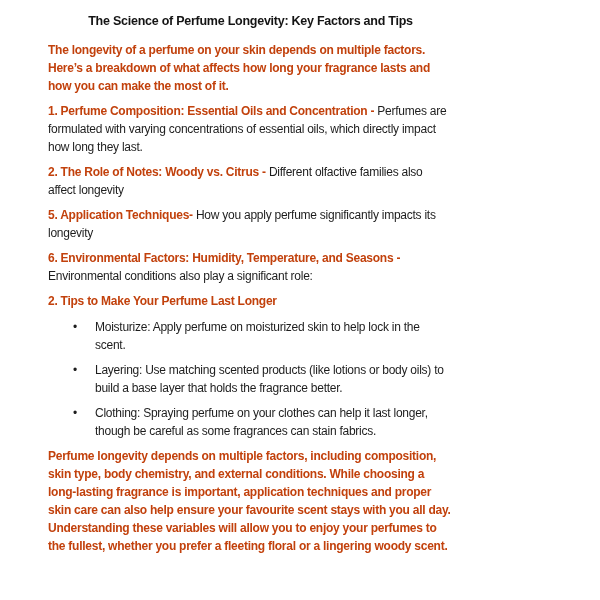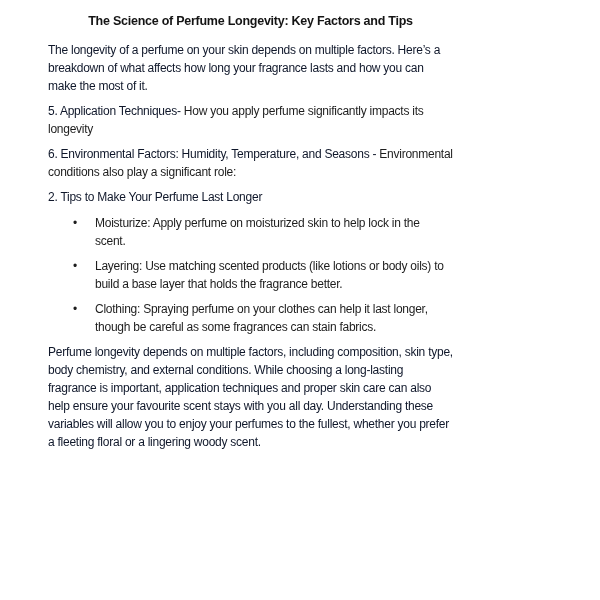--- a/index.html
+++ b/index.html
@@ -25,22 +25,22 @@
       font-weight: 700;
       text-align: center;
       color: #141414;
       margin: 0 0 11px 0;
       font-size: 12.5px;
     }
     p.para {
       margin: 0 0 7px 0;
     }
     .bold {
-      font-weight: 400;
-      color: #0f172a;
+      font-weight: 700;
+      color: #c2410c;
     }
     ul.tips {
       list-style: none;
       margin: 8px 0 7px 0;
       padding: 0 0 0 47px;
     }
     ul.tips li {
       position: relative;
       margin: 0 0 7px 0;
     }
@@ -61,21 +61,29 @@
   </style>
 </head>
 <body>
 
 <div class="page">
 
   <p class="doc-title">The Science of Perfume Longevity: Key Factors and Tips</p>
 
   <p class="para bold">The longevity of a perfume on your skin depends on multiple factors. Here’s a breakdown of what affects how long your fragrance lasts and how you can make the most of it.</p>
 
+  <p class="para">
+    <span class="bold">1. Perfume Composition: Essential Oils and Concentration -</span>
+    <span>Perfumes are formulated with varying concentrations of essential oils, which directly impact how long they last.</span>
+  </p>
 
+  <p class="para">
+    <span class="bold">2. The Role of Notes: Woody vs. Citrus -</span>
+    <span>Different olfactive families also affect longevity</span>
+  </p>
 
 
 
   <p class="para">
     <span class="bold">5. Application Techniques-</span>
     <span>How you apply perfume significantly impacts its longevity</span>
   </p>
 
   <p class="para">
     <span class="bold">6. Environmental Factors: Humidity, Temperature, and Seasons -</span>

